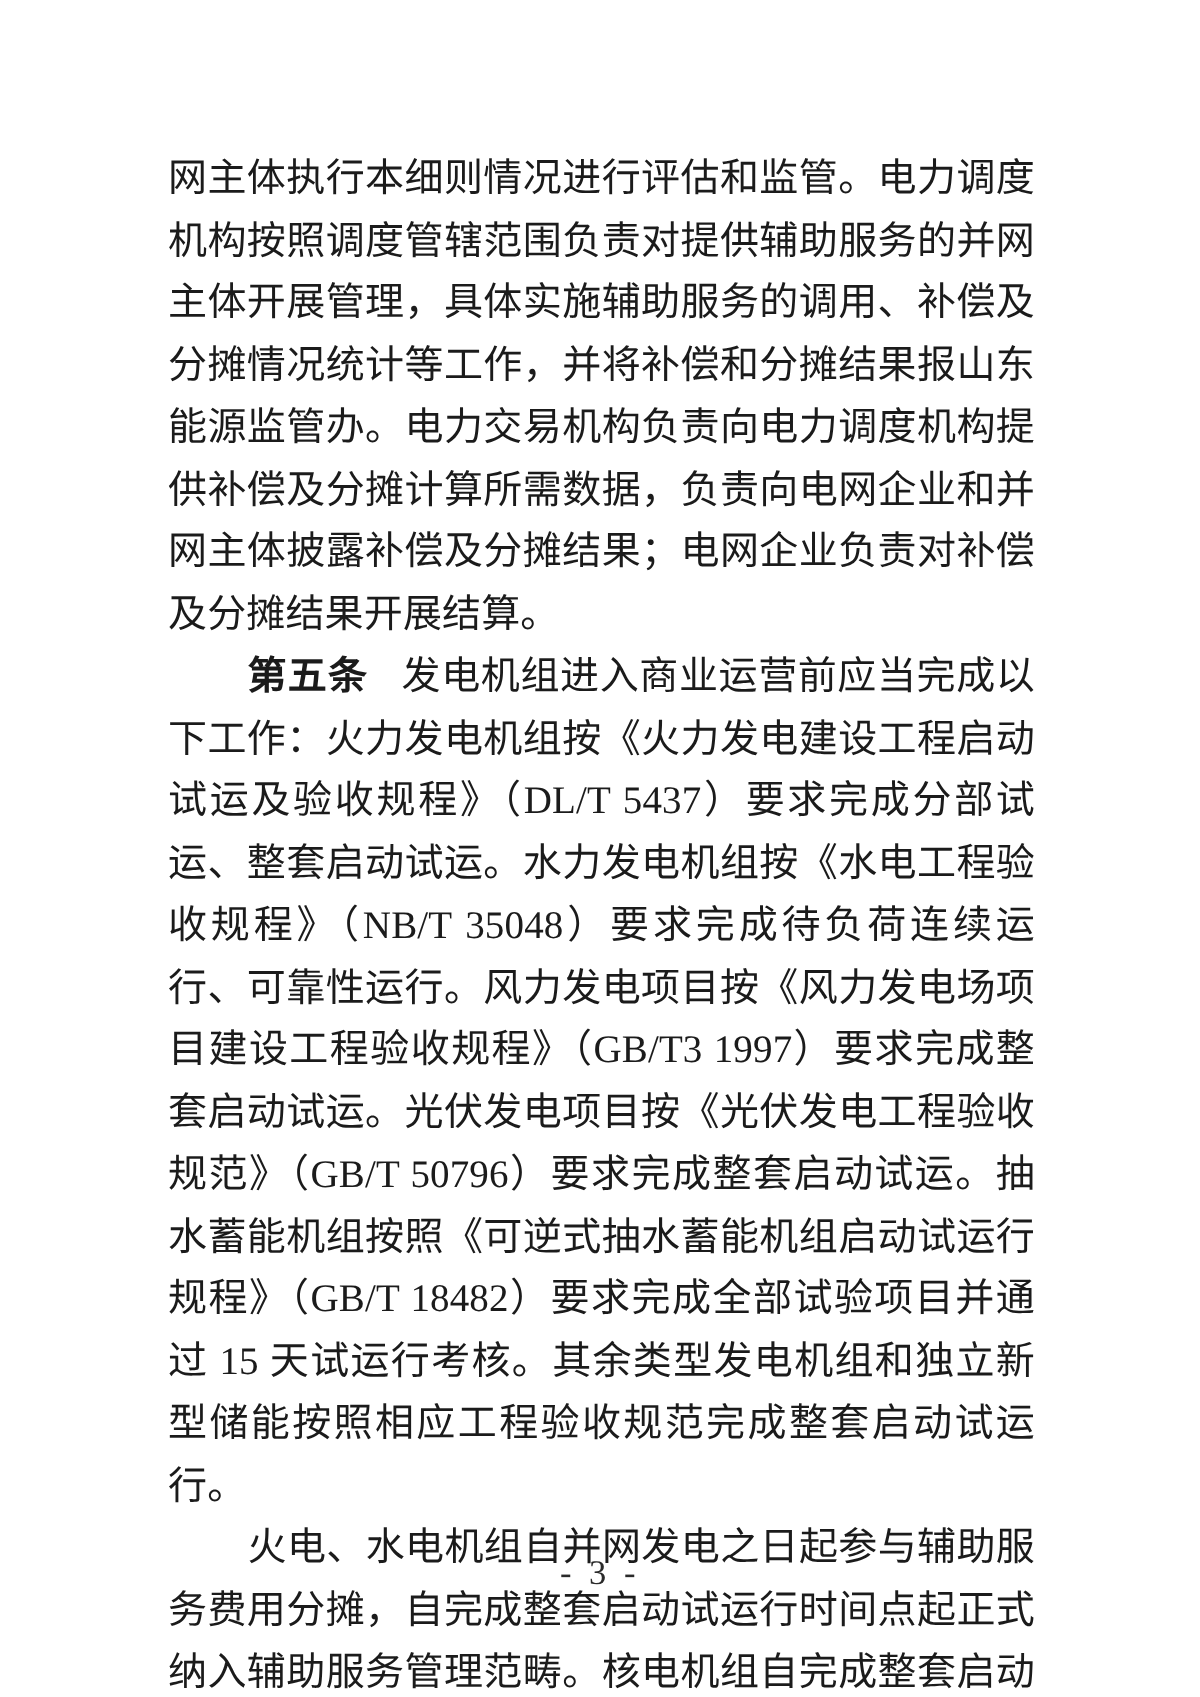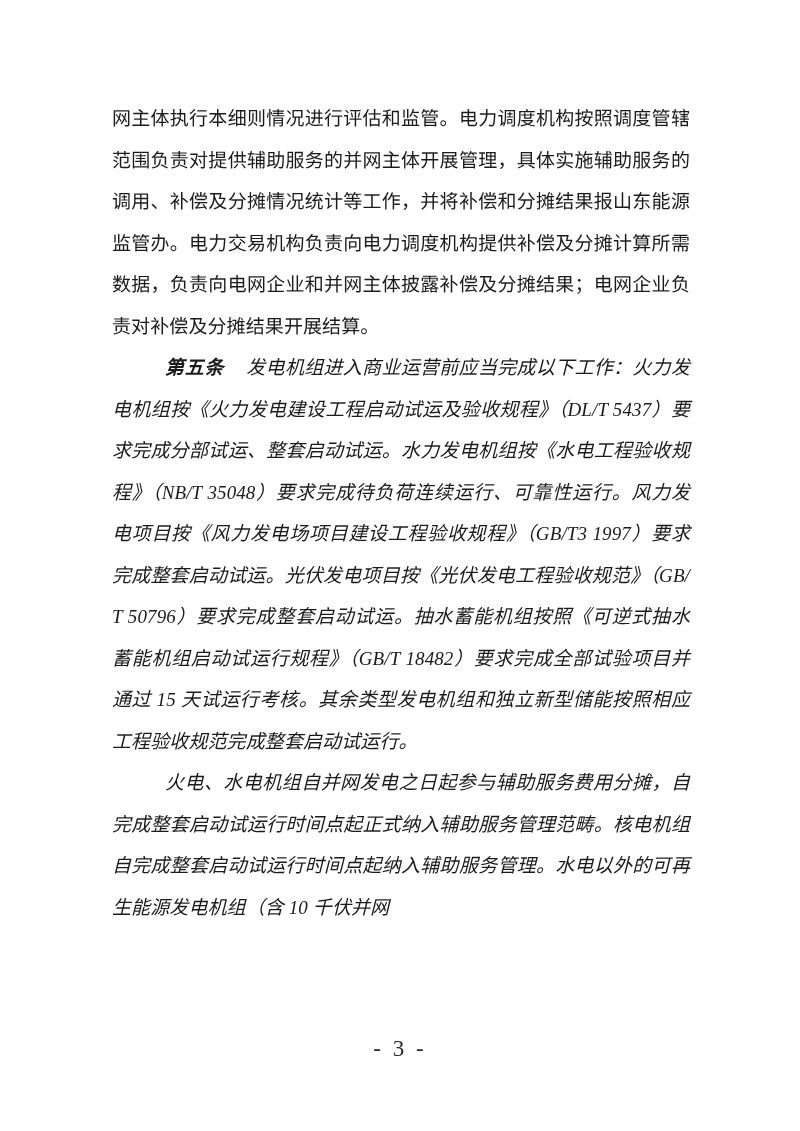--- a/index.html
+++ b/index.html
@@ -20,33 +20,32 @@
     box-sizing: border-box;
   }
   #text-column {
     position: absolute;
     left: 112px;
     top: 98px;
     width: 578px;
   }
   .para {
     margin: 0;
-    font-size: 19px;
+    font-size: 26px;
     line-height: 41.5px;
     color: #1b1b1b;
     text-align: justify;
     text-justify: inter-ideograph;
     letter-spacing: 0.1px;
     font-family: "Liberation Serif", "DejaVu Serif", serif;
     text-indent: 0;
     word-break: break-all;
   }
   .para.indent {
     text-indent: 53px;
-    font-style: italic;
   }
   .article-label {
     font-weight: bold;
     letter-spacing: 0.5px;
   }
   .article-gap {
     display: inline-block;
     width: 22px;
   }
   #page-footer {

